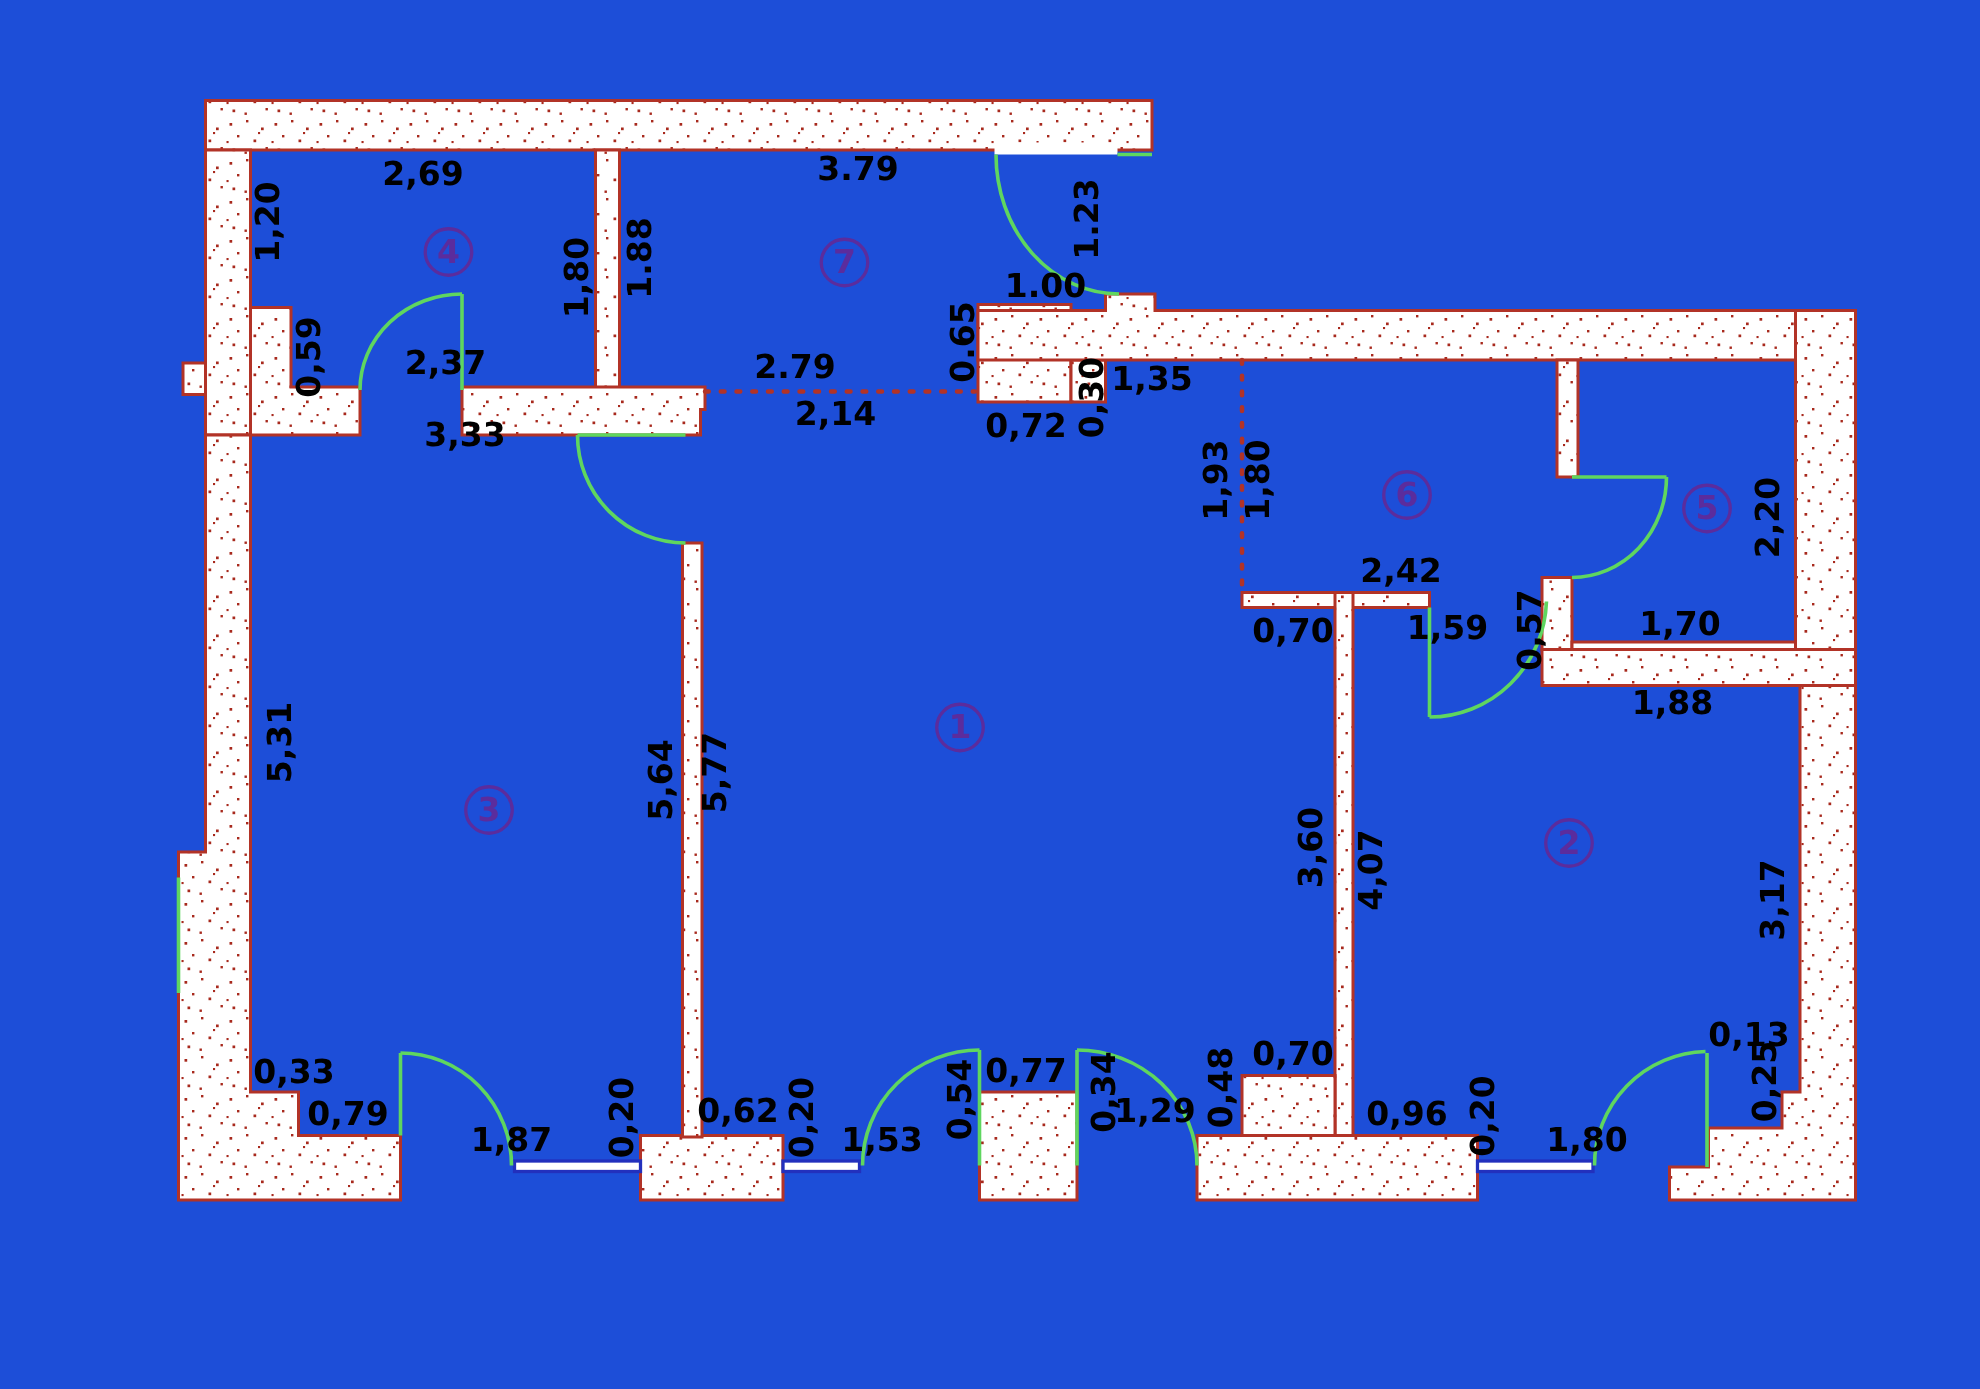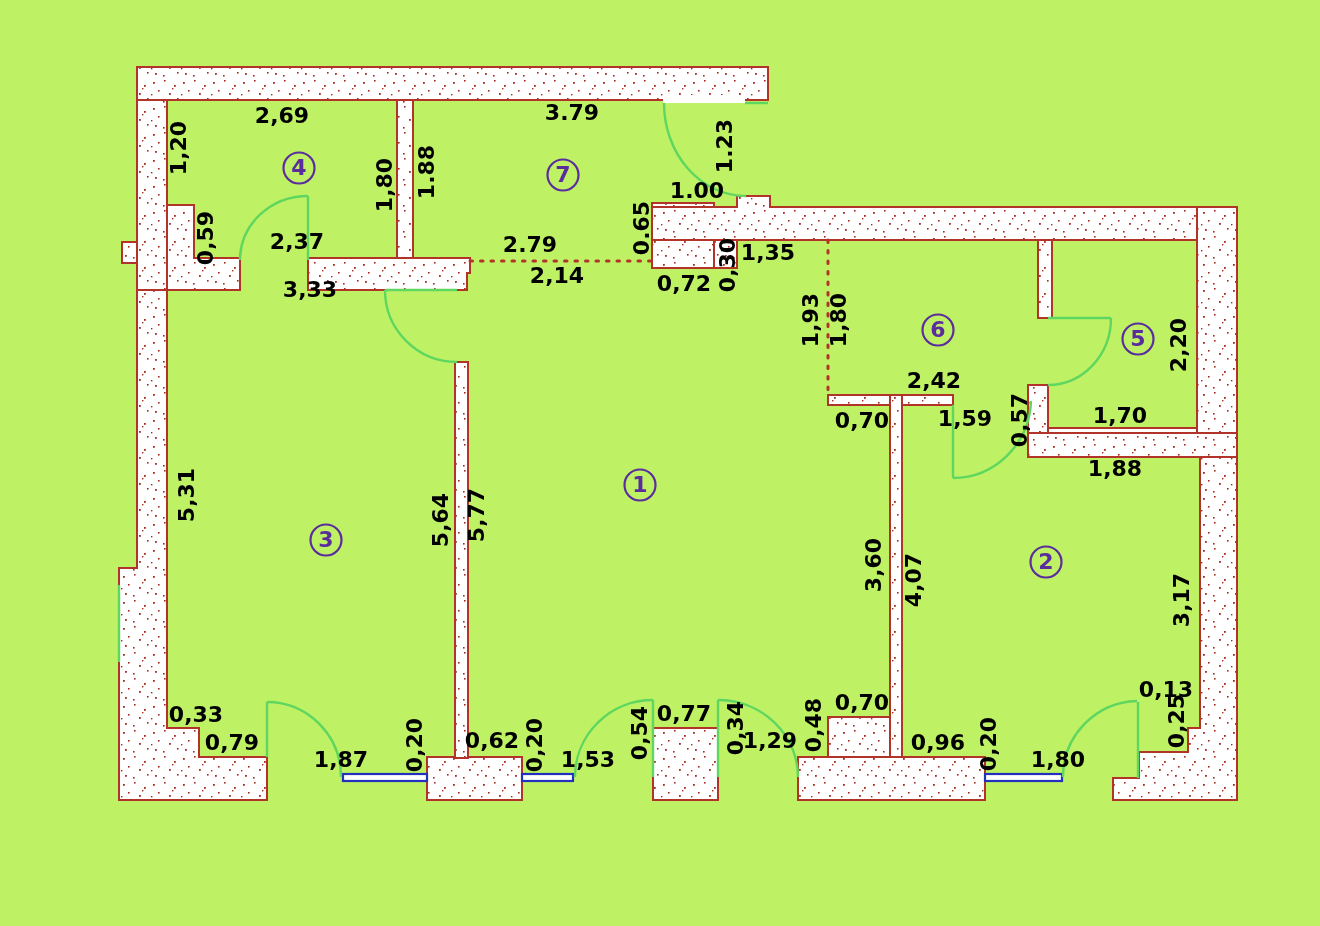--- a/index.html
+++ b/index.html
@@ -1,16 +1,16 @@
 <!DOCTYPE html>
 <html><head>
 <meta charset="utf-8">
 <style>
   html,body{margin:0;padding:0;background:#ffffff;}
-  .stage{position:relative;width:1320px;height:926px;background:#bef264;overflow:hidden;
+  .stage{position:relative;width:1320px;height:926px;background:#1d4ed8;overflow:hidden;
          font-family:"DejaVu Sans", sans-serif;}
   svg text{font-family:"DejaVu Sans", sans-serif;font-weight:bold;}
   .dim{fill:#000000;font-size:22px;}
   .roomnum{font-size:22px;}
 </style>
 </head>
 <body>
 
 <div class="stage">
 <svg id="plan" width="1320" height="926" viewBox="0 0 1320 926">

